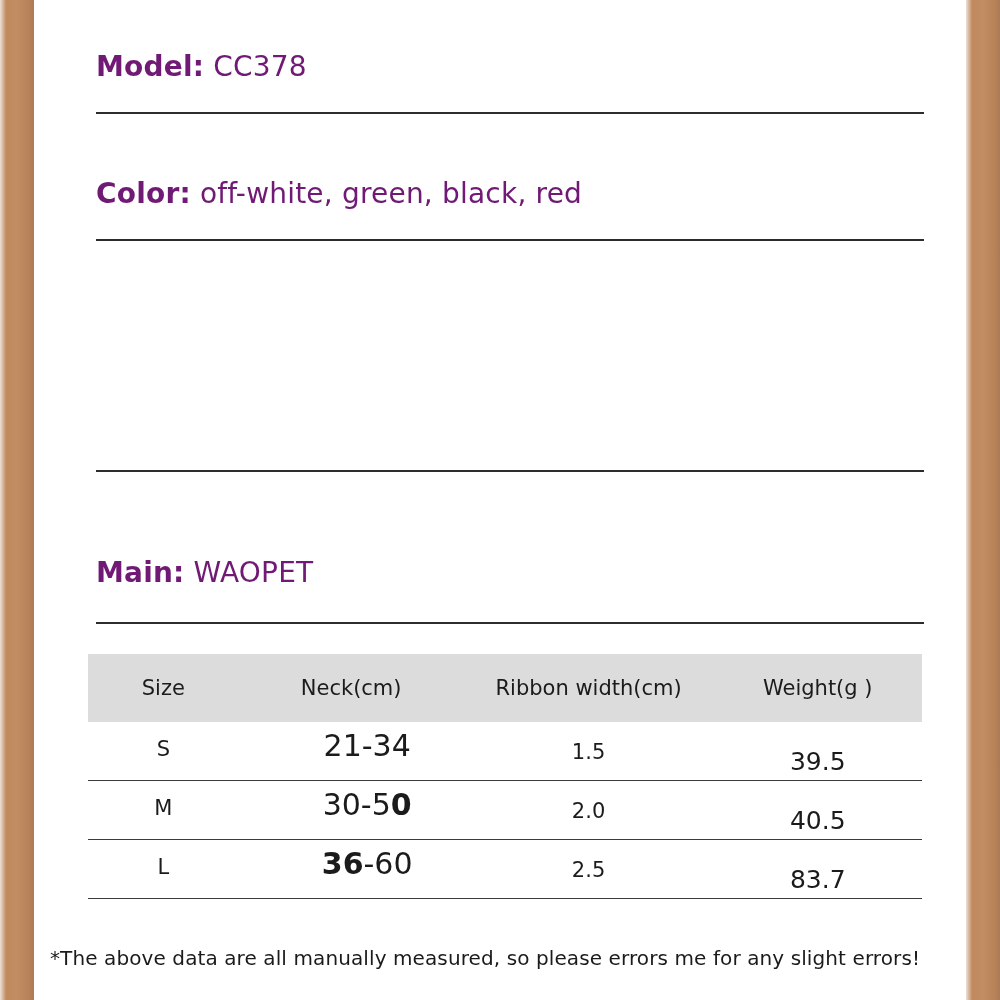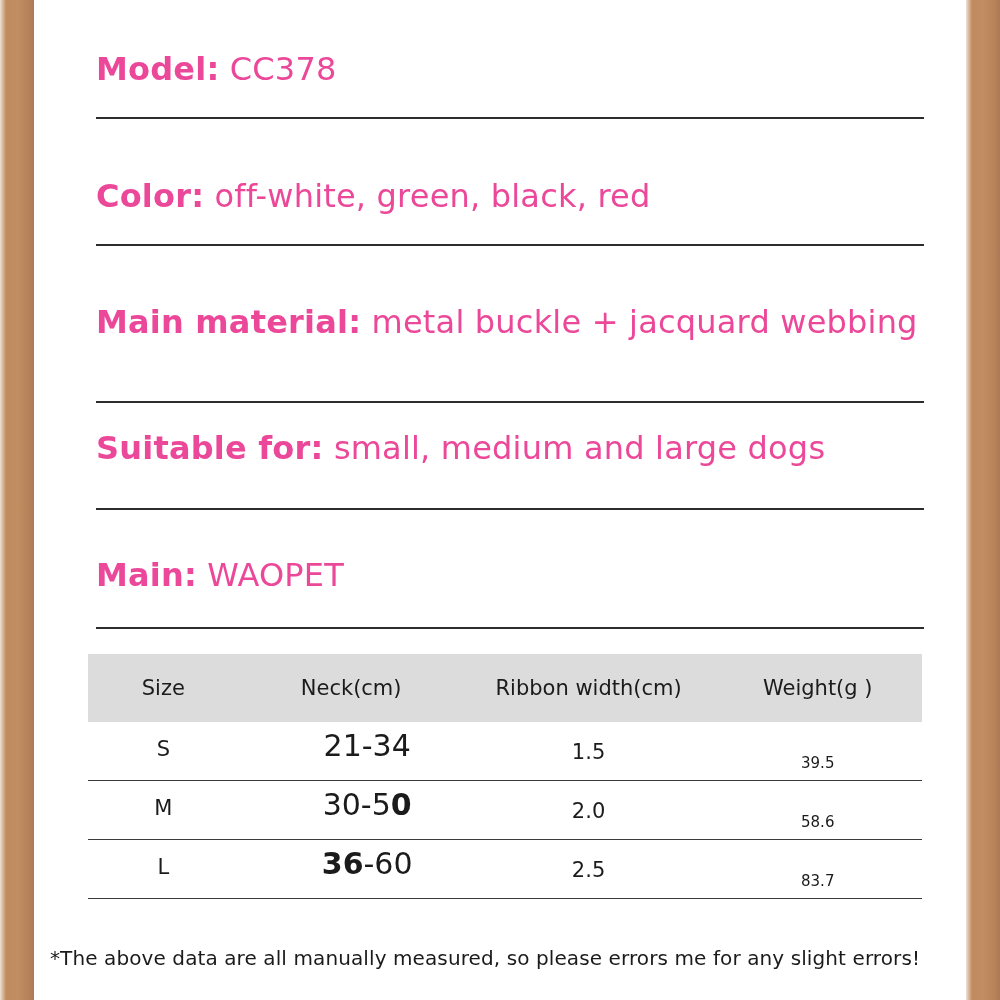--- a/index.html
+++ b/index.html
@@ -37,22 +37,22 @@
     width: 928px;
     height: 1000px;
     background: #ffffff;
     box-sizing: border-box;
     padding: 0 60px 0 60px;
   }
   .spec-row {
     position: relative;
   }
   .spec-text {
-    font-size: 32px;
-    color: #ec4899;
+    font-size: 28px;
+    color: #701a75;
     letter-spacing: 0.2px;
     white-space: nowrap;
   }
   .spec-label {
     font-weight: bold;
   }
   .spec-value {
     font-weight: normal;
   }
   .rule {
@@ -104,21 +104,21 @@
   }
   .col-size  { width: 18%; }
   .col-neck  { width: 27%; }
   .col-ribbon{ width: 30%; }
   .col-weight{ width: 25%; }
 
   
   .cell-size   { position: relative; top: -2px; }
   .cell-neck   { position: relative; top: -6px; font-size: 30px; margin-left: 32px; }
   .cell-ribbon { position: relative; top: 1px; }
-  .cell-weight { position: relative; top: 10px; font-size: 15px; }
+  .cell-weight { position: relative; top: 10px; font-size: 25px; }
   .bold-digit { font-weight: bold; }
 
   .footnote {
     position: absolute;
     left: 50px;
     top: 946px;
     width: 900px;
     font-size: 20px;
     color: #1b1b1b;
     letter-spacing: 0.1px;
@@ -144,33 +144,22 @@
     </div>
 
     <div class="spec-row row2">
       <div class="spec-text">
         <span class="spec-label">Color:</span>
         <span class="spec-value">off-white,  green, black,  red</span>
       </div>
       <div class="rule"></div>
     </div>
 
-    <div class="spec-row row3">
-      <div class="spec-text">
-        <span class="spec-label">Main material:</span>
-        <span class="spec-value">metal buckle + jacquard webbing</span>
-      </div>
-      <div class="rule"></div>
-    </div>
 
     <div class="spec-row row4">
-      <div class="spec-text">
-        <span class="spec-label">Suitable for:</span>
-        <span class="spec-value">small, medium and large dogs</span>
-      </div>
       <div class="rule"></div>
     </div>
 
     <div class="spec-row row5">
       <div class="spec-text">
         <span class="spec-label">Main:</span>
         <span class="spec-value">WAOPET</span>
       </div>
       <div class="rule"></div>
     </div>
@@ -190,21 +179,21 @@
       <tr>
         <td><span class="cell-size">S</span></td>
         <td><span class="cell-neck"><span>21-34</span><span class="bold-digit"></span><span></span></span></td>
         <td><span class="cell-ribbon">1.5</span></td>
         <td><span class="cell-weight">39.5</span></td>
       </tr>
       <tr>
         <td><span class="cell-size">M</span></td>
         <td><span class="cell-neck"><span>30-5</span><span class="bold-digit">0</span><span></span></span></td>
         <td><span class="cell-ribbon">2.0</span></td>
-        <td><span class="cell-weight">58.6</span></td>
+        <td><span class="cell-weight">40.5</span></td>
       </tr>
       <tr>
         <td><span class="cell-size">L</span></td>
         <td><span class="cell-neck"><span></span><span class="bold-digit">36</span><span>-60</span></span></td>
         <td><span class="cell-ribbon">2.5</span></td>
         <td><span class="cell-weight">83.7</span></td>
       </tr>
     </tbody>
   </table>
 

